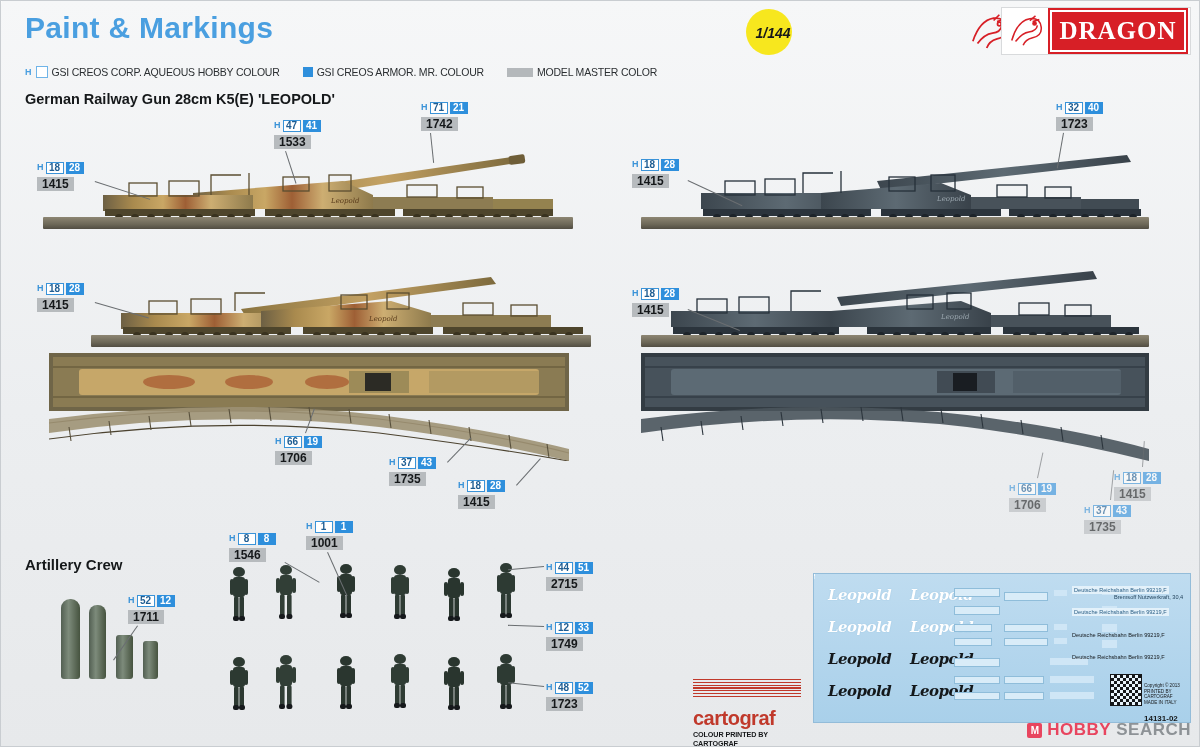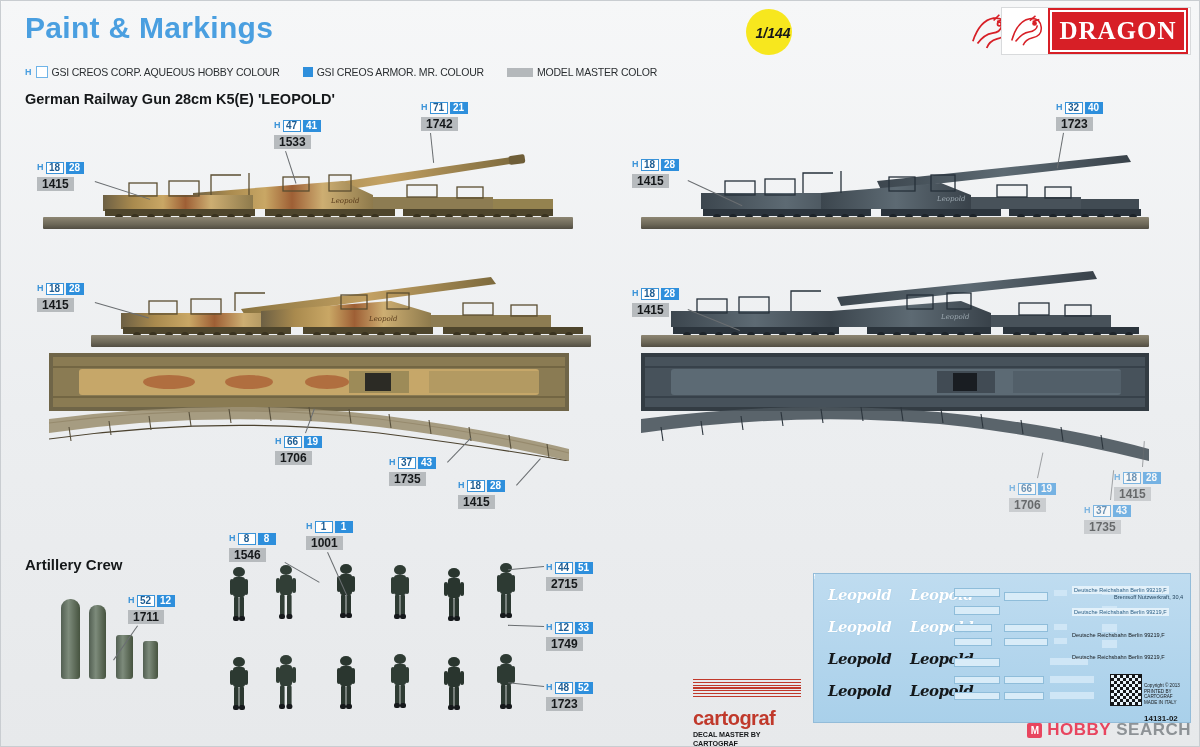--- a/index.html
+++ b/index.html
@@ -676,21 +676,21 @@
     <div class="bars">
       <i></i>
         <i></i>
         <i></i>
         <i></i>
         <i></i>
         <i></i>
         <i></i>
     </div>
     <div class="word">cartograf</div>
-    <div class="sub">DECAL MASTER BY CARTOGRAF</div>
+    <div class="sub">COLOUR PRINTED BY CARTOGRAF</div>
   </div>
 
   <div class="decal">
     <div class="scr"></div>
 
     <div class="leo w" style="left:14px;top:12px;">Leopold</div>
     <div class="leo w" style="left:96px;top:12px;">Leopold</div>
     <div class="leo w" style="left:14px;top:44px;">Leopold</div>
     <div class="leo w" style="left:96px;top:44px;">Leopold</div>
     <div class="leo k" style="left:14px;top:76px;">Leopold</div>

